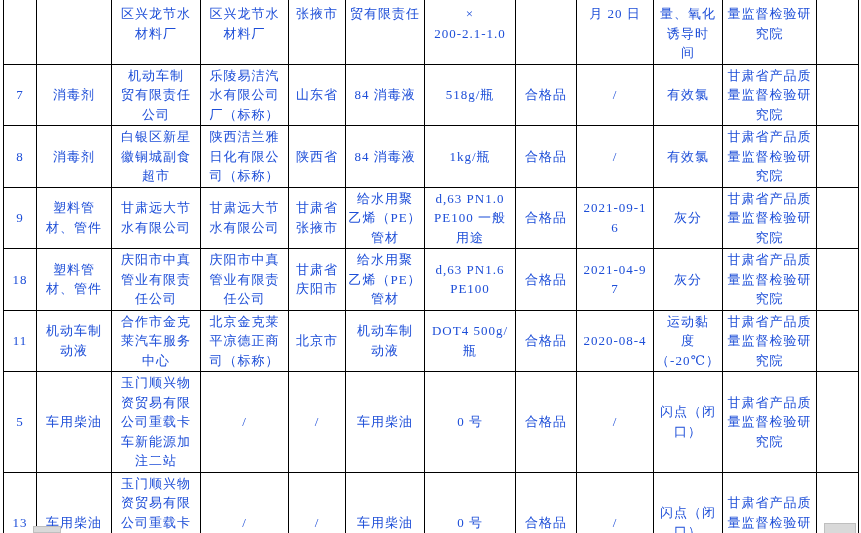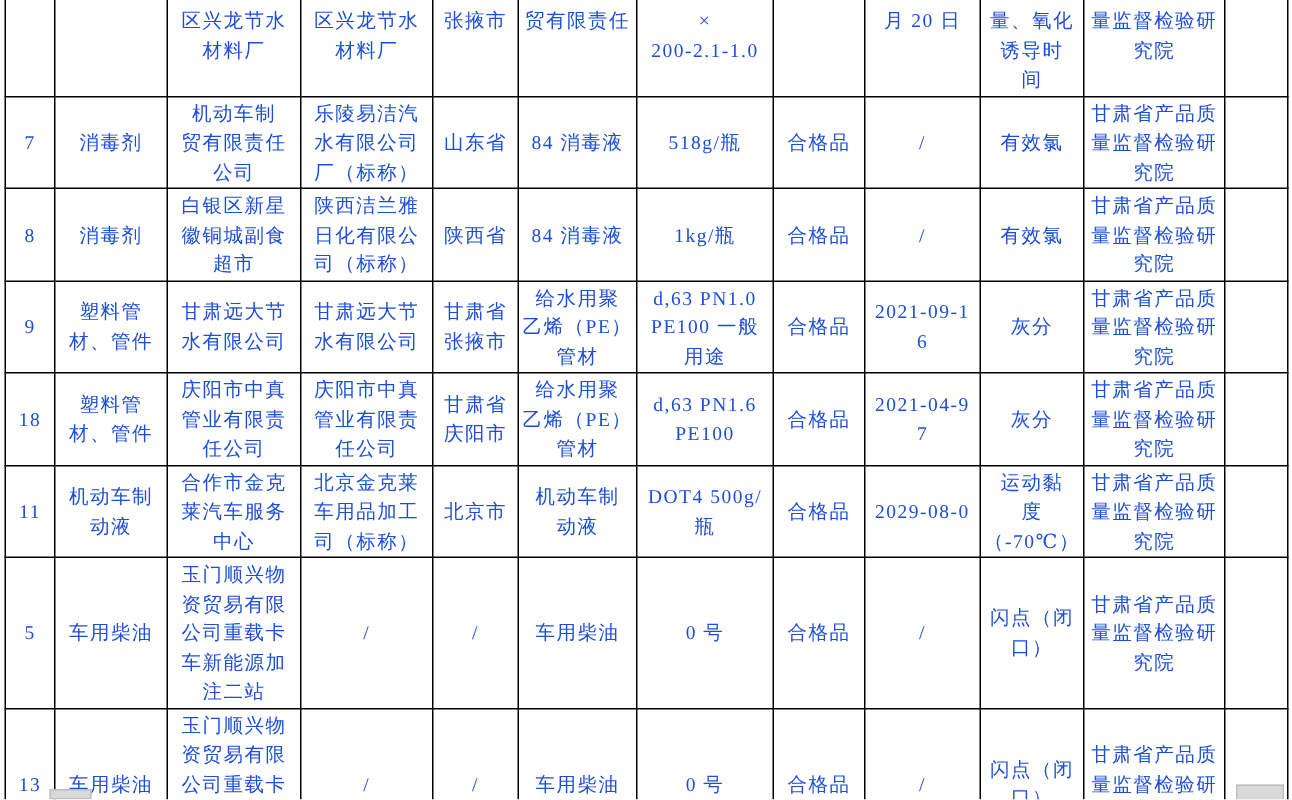--- a/index.html
+++ b/index.html
@@ -176,32 +176,32 @@
           <td></td>
         </tr>
         <tr style="height: 58px;">
           <td>11</td>
           <td>机动车制
 动液</td>
           <td>合作市金克
 莱汽车服务
 中心</td>
           <td>北京金克莱
-车用品加工
+平凉德正商
 司（标称）</td>
           <td>北京市</td>
           <td>机动车制
 动液</td>
           <td>DOT4  500g/
 瓶</td>
           <td>合格品</td>
-          <td>2029-08-0</td>
+          <td>2020-08-4</td>
           <td>运动黏
 度
-（-70℃）</td>
+（-20℃）</td>
           <td>甘肃省产品质
 量监督检验研
 究院</td>
           <td></td>
         </tr>
         <tr style="height: 91px;">
           <td>5</td>
           <td>车用柴油</td>
           <td>玉门顺兴物
 资贸易有限

